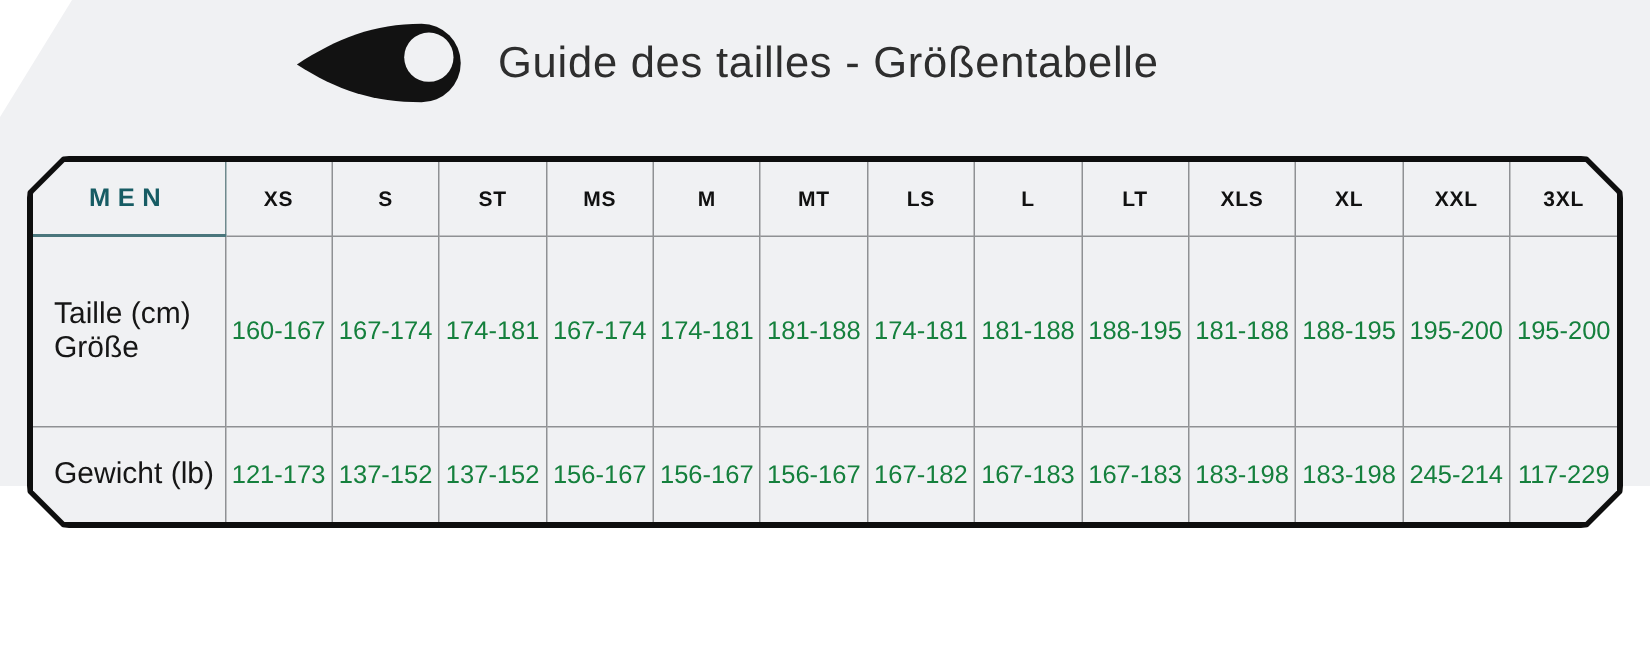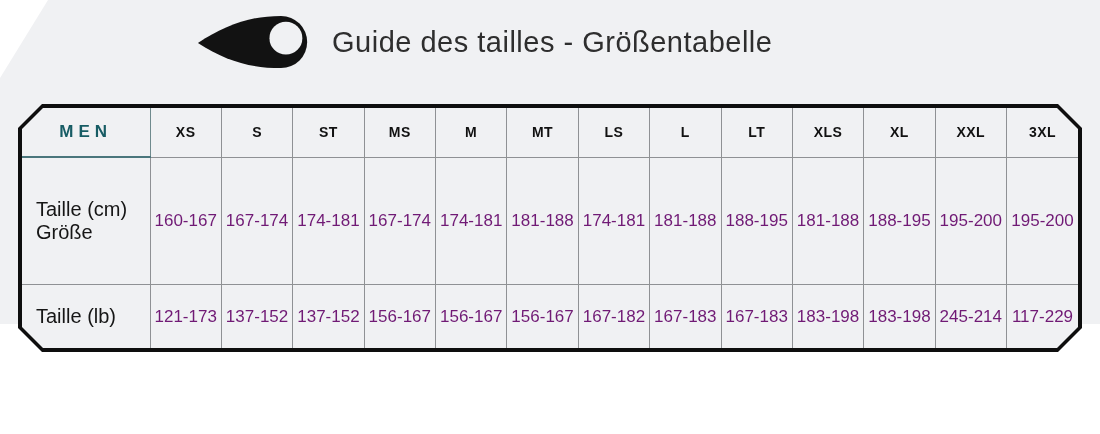--- a/index.html
+++ b/index.html
@@ -26,20 +26,21 @@
   .logo svg{display:block;}
   .title{
     margin:0;font-size:29px;font-weight:300;color:#2e2e2e;
     letter-spacing:0.5px;white-space:nowrap;
   }
   
   .table-frame{
     position:absolute;left:18px;top:104px;width:1064px;height:248px;
     background:#0e0e0e;
     clip-path:polygon(24px 0,calc(100% - 24px) 0,100% 24px,100% calc(100% - 24px),calc(100% - 24px) 100%,24px 100%,0 calc(100% - 24px),0 24px);
+    border-radius:28px;
   }
   .table-inner{
     position:absolute;inset:4px;background:#f0f1f3;
     clip-path:polygon(21px 0,calc(100% - 21px) 0,100% 21px,100% calc(100% - 21px),calc(100% - 21px) 100%,21px 100%,0 calc(100% - 21px),0 21px);
   }
   table.size-table{
     width:100%;height:100%;
     border-collapse:collapse;table-layout:fixed;
     border:hidden; 
   }
@@ -58,21 +59,21 @@
   th.size-col{
     font-size:14px;font-weight:bold;color:#111;
     letter-spacing:0.5px;
   }
   tbody th.row-label{
     text-align:left;padding-left:14px;
     font-weight:normal;font-size:20px;color:#161616;
     line-height:1.18;
   }
   tbody td{
-    text-align:center;font-size:17px;color:#701a75;
+    text-align:center;font-size:17px;color:#15803d;
   }
   
   tbody tr:nth-child(2) td,
   tbody tr:nth-child(2) th{
     border-bottom:3px solid #3c3e40;
   }
 </style>
 </head>
 <body>
 
@@ -128,21 +129,21 @@
               <td>174-181</td>
               <td>181-188</td>
               <td>188-195</td>
               <td>181-188</td>
               <td>188-195</td>
               <td>195-200</td>
               <td>195-200</td>
             </tr>
             <tr>
               <th class="row-label">
-                <div>Taille (lb)</div>
+                <div>Gewicht (lb)</div>
               </th>
               <td>121-173</td>
               <td>137-152</td>
               <td>137-152</td>
               <td>156-167</td>
               <td>156-167</td>
               <td>156-167</td>
               <td>167-182</td>
               <td>167-183</td>
               <td>167-183</td>

